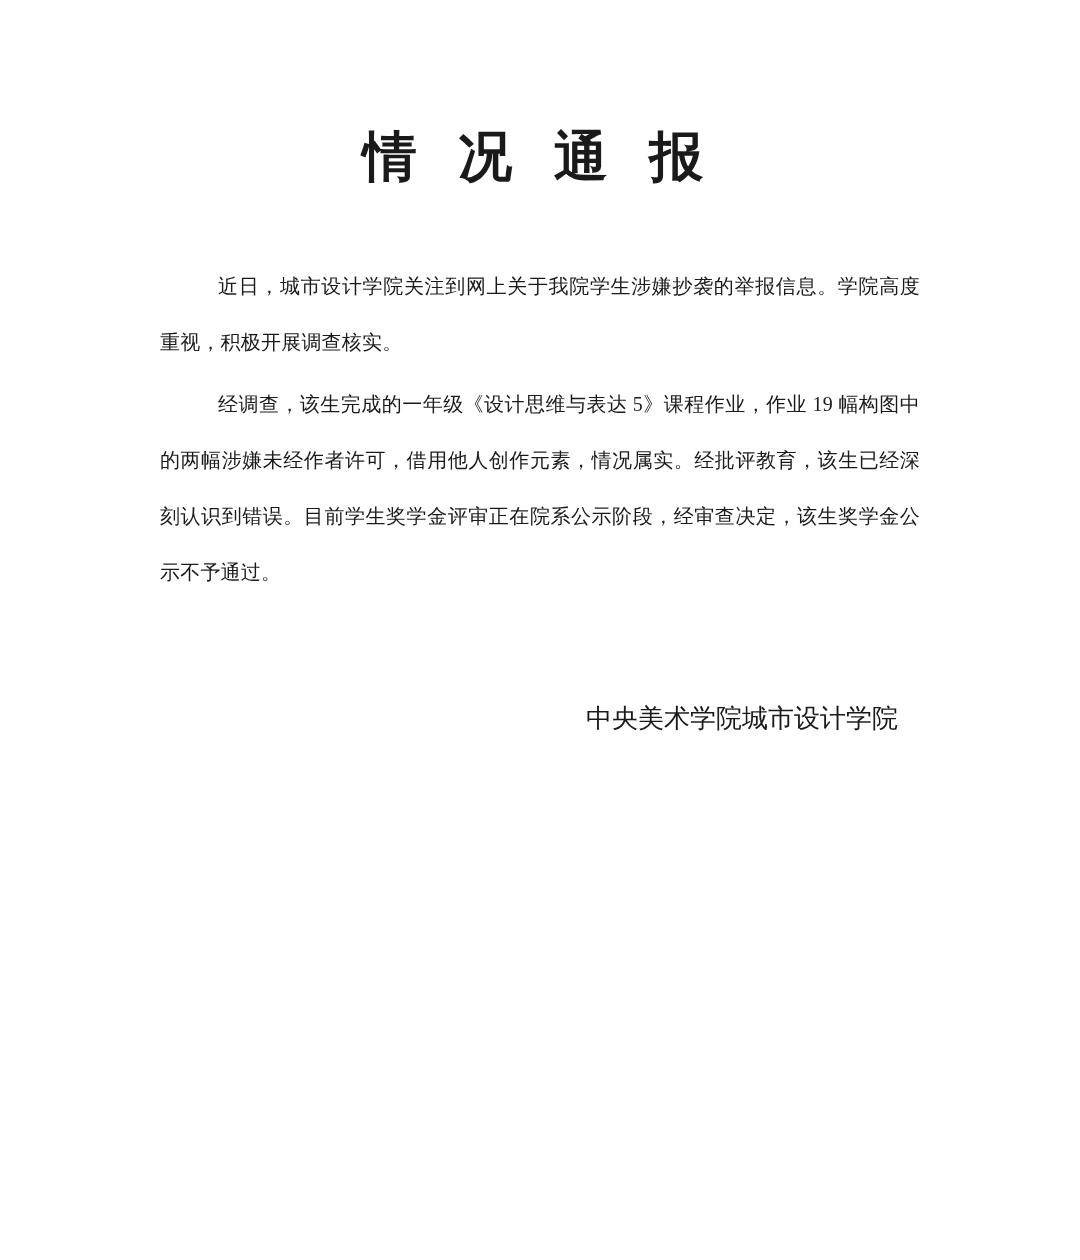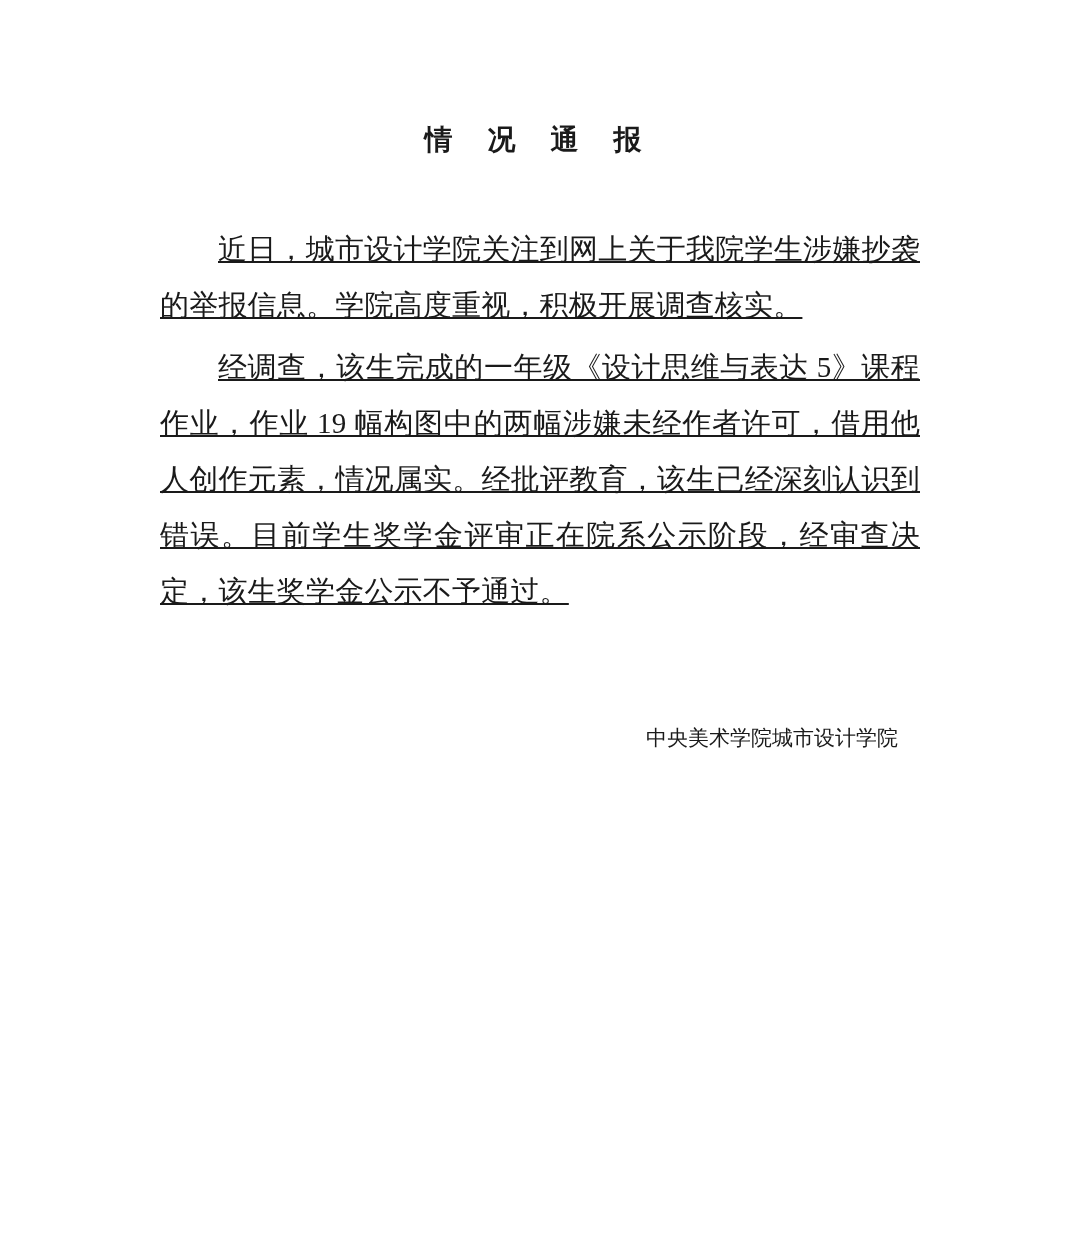--- a/index.html
+++ b/index.html
@@ -16,45 +16,44 @@
   }
   .page {
     position: relative;
     width: 1080px;
     height: 1260px;
     box-sizing: border-box;
     padding: 0 160px;
   }
   .doc-title {
     text-align: center;
-    font-size: 28px;
+    font-size: 54px;
     font-weight: bold;
     letter-spacing: 14px;
     padding-top: 120px;
     padding-bottom: 0;
     line-height: 1.4;
     font-family: "Liberation Serif", "DejaVu Serif", serif;
   }
   .body-block {
     margin-top: 62px;
   }
   .para {
-    font-size: 29px;
+    font-size: 20px;
     line-height: 56px;
     text-align: justify;
     text-justify: inter-ideograph;
     text-indent: 58px;
     margin: 0 0 6px 0;
     letter-spacing: 0.2px;
-    text-decoration: underline;
   }
   .signature {
     margin-top: 90px;
     text-align: right;
-    font-size: 21px;
+    font-size: 26px;
     line-height: 58px;
     padding-right: 22px;
   }
   .sig-line {
     display: block;
   }
   .sig-date {
     display: block;
     padding-right: 66px;
   }

